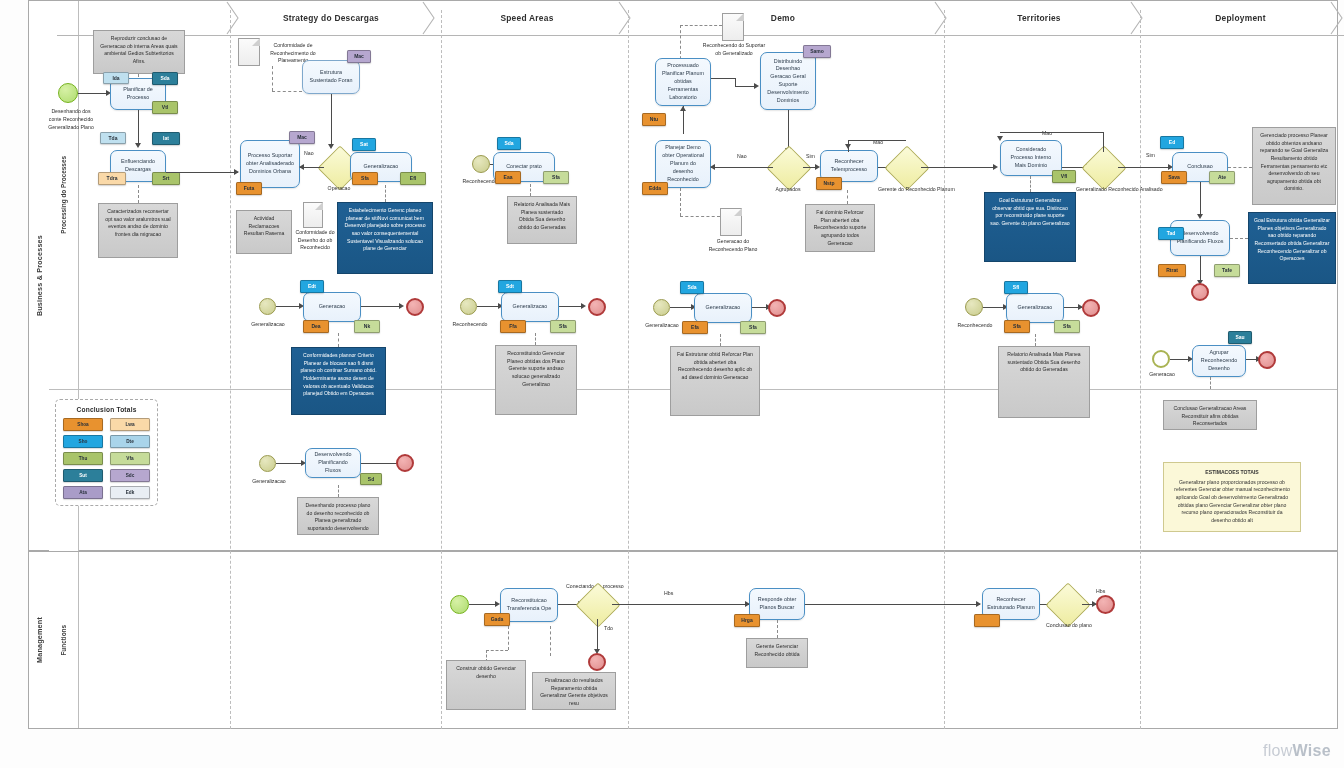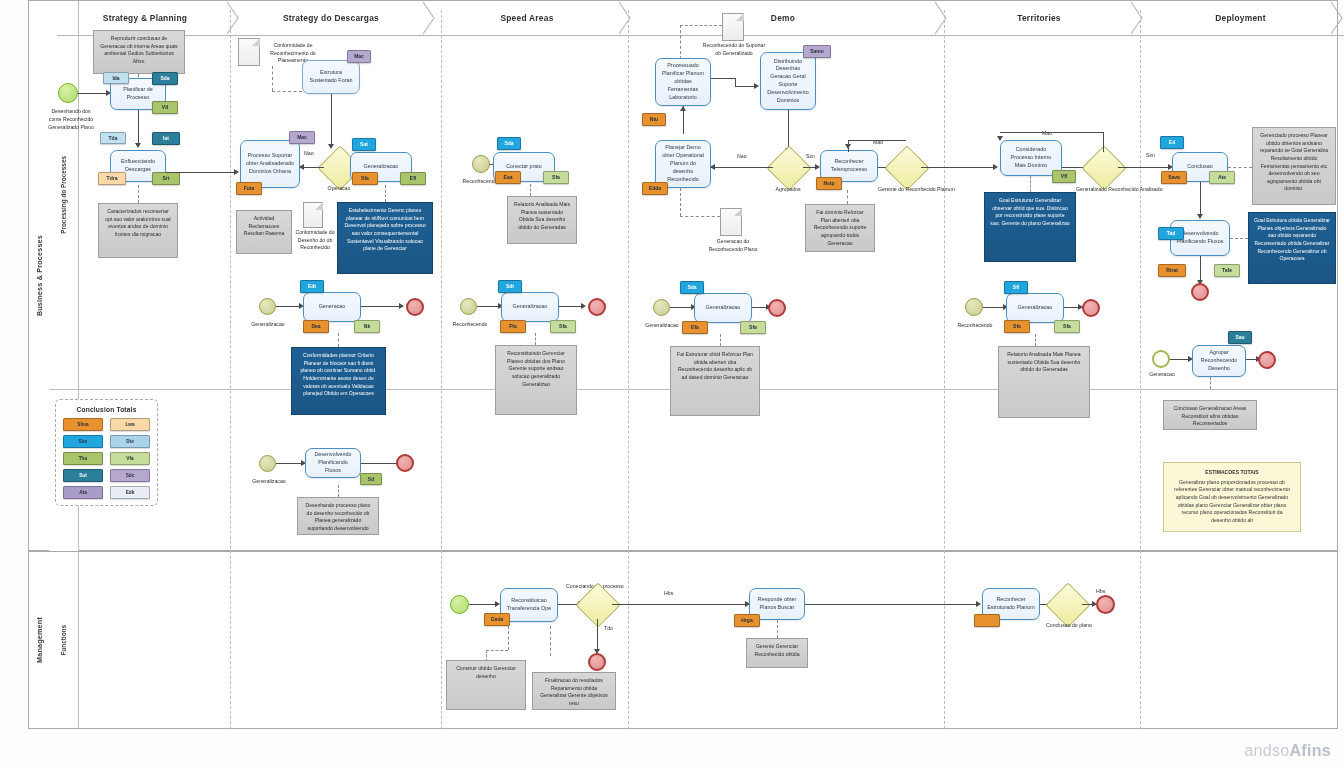--- a/index.html
+++ b/index.html
@@ -236,23 +236,20 @@
       <span>Management</span>
     </div>
     <div class="lane last" style="top:0;height:176px;">
       <div class="lane-label">
         <span>Functions</span>
       </div>
     </div>
   </div>
 
   <div class="phase-band">
-    <div class="phase" style="left:0px;width:176px;">
-        <span>Strategy &amp; Planning</span>
-      </div>
     <div class="phase" style="left:176px;width:196px;">
         <span>Strategy do Descargas</span>
       </div>
     <div class="phase" style="left:372px;width:196px;">
         <span>Speed Areas</span>
       </div>
     <div class="phase" style="left:568px;width:316px;justify-content:center;">
         <span>Demo</span>
       </div>
     <div class="phase" style="left:884px;width:196px;">
@@ -650,15 +647,15 @@
   <div class="gw-wrap" style="left:1052px;top:589px;width:30px;height:30px;">
     <div class="gateway"></div>
   </div>
   <div class="gwlabel" style="left:1046px;top:622px;width:62px;text-align:left;">Conclusao do plano</div>
 
   <div class="flowlabel" style="left:1096px;top:588px;">Hbs</div>
   <div class="flow h" style="left:1082px;top:604px;width:14px;"></div>
   <div class="arrow r" style="left:1092px;top:600.5px;"></div>
   <div class="event end" style="left:1096px;top:595px;width:19px;height:19px;"></div>
 
-  <div class="watermark"><span>andso</span><b>Afins</b></div>
+  <div class="watermark"><span>flow</span><b>Wise</b></div>
 
 </div>
 
 </body></html>

